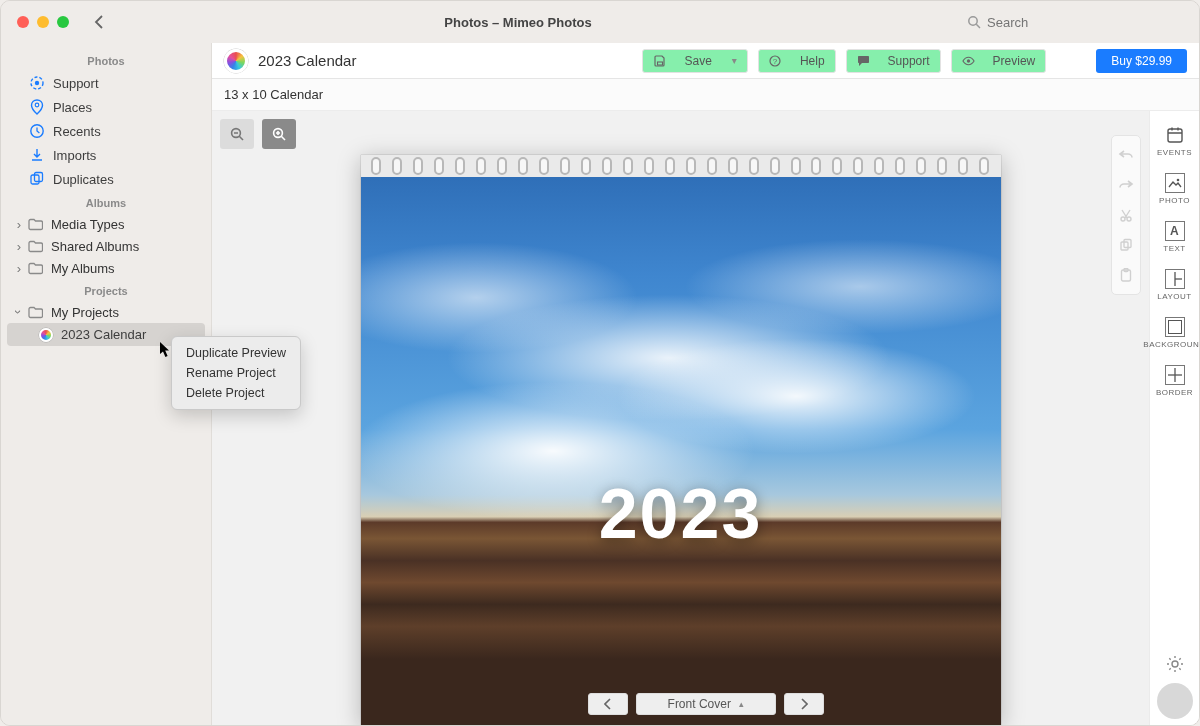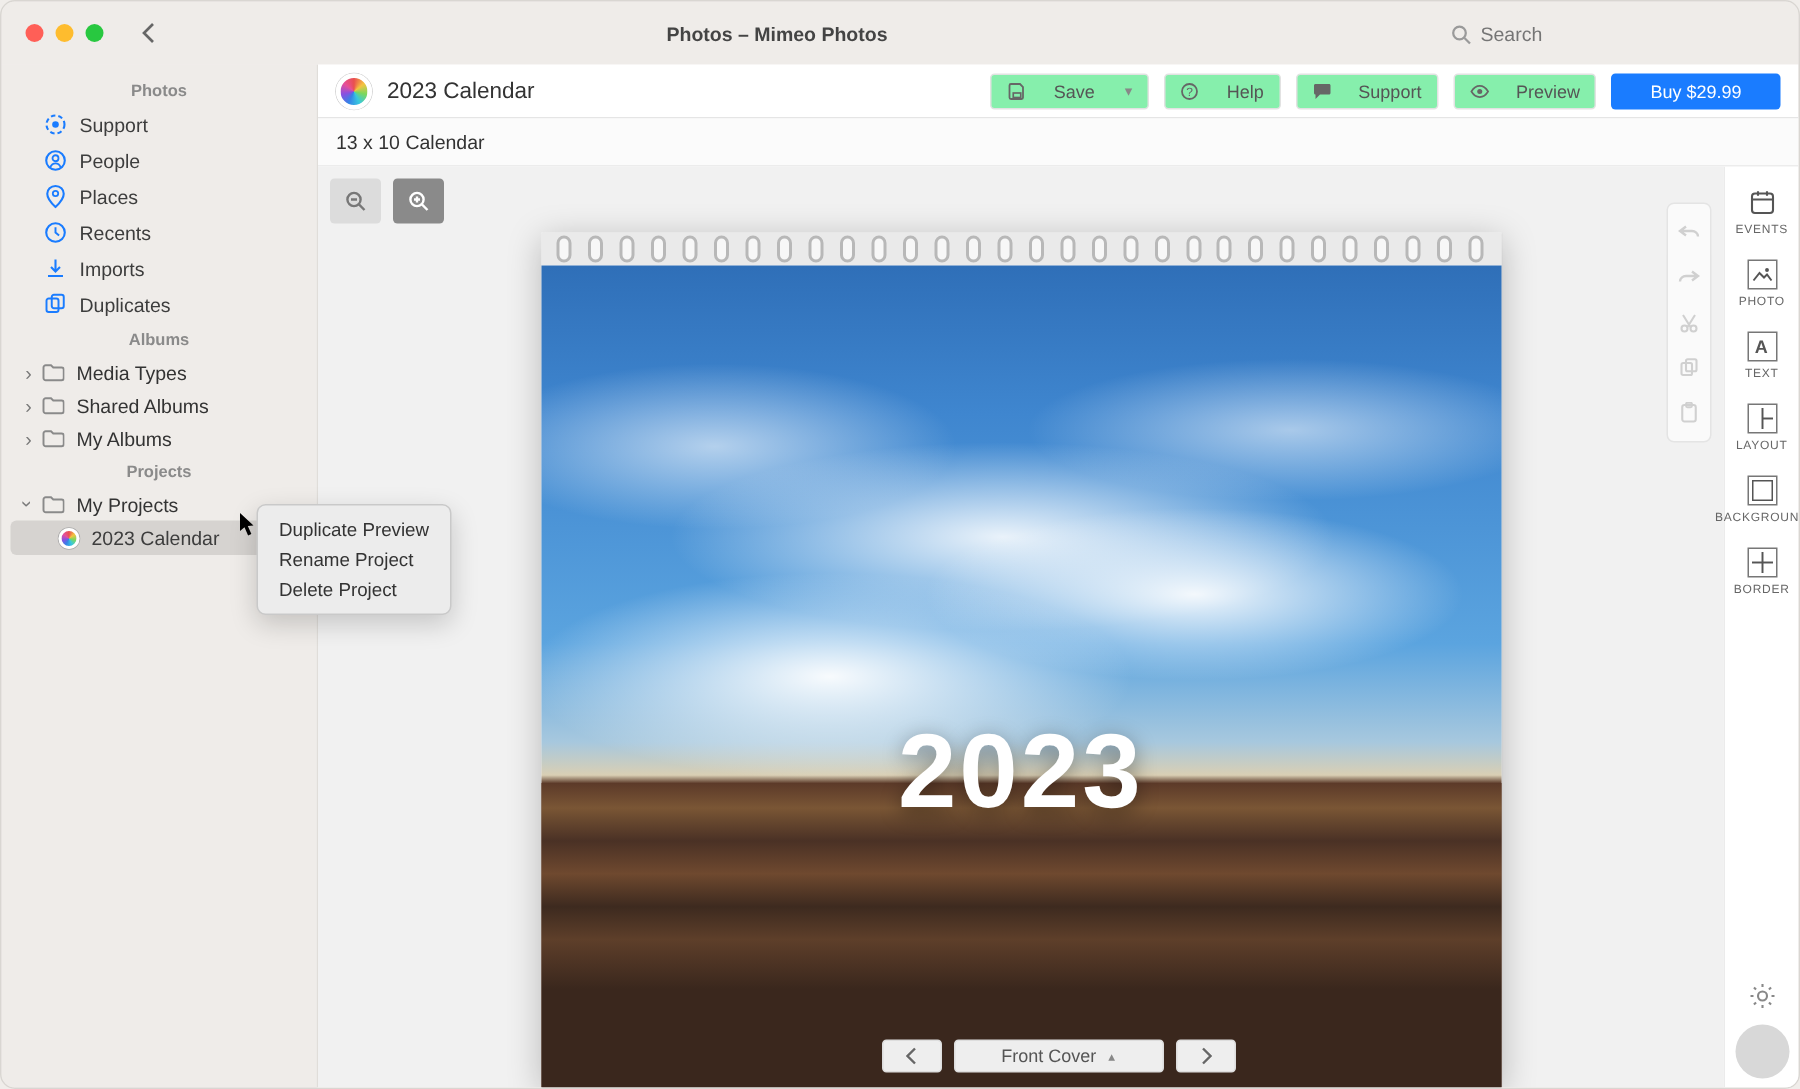--- a/index.html
+++ b/index.html
@@ -37,21 +37,21 @@
   .back-btn {
     position: absolute;
     left: 20px;
     width: 20px; height: 20px;
     display: flex; align-items: center; justify-content: center;
     color: #666; cursor: pointer;
   }
   .window-title { font-size: 13px; font-weight: 600; color: #444; }
   .search-wrap {
     width: 220px;
-    display: flex; align-items: flex-end; gap: 6px;
+    display: flex; align-items: flex-start; gap: 6px;
     color: #888;
     padding-right: 18px;
   }
   .search-wrap input {
     border: none; background: transparent; outline: none;
     font-size: 13px; width: 170px; color: #555;
   }
 
   
   .sidebar {
@@ -140,23 +140,23 @@
     display: flex; align-items: center; gap: 18px;
     height: 24px; padding: 0 10px;
     background: #86efac; border: 1px solid #e2e2e2; border-radius: 3px;
     font-size: 12px; color: #555; cursor: pointer;
   }
   .tb-btn.caret::after {
     content: "▾"; font-size: 10px; color: #888; margin-left: 2px;
   }
   .tb-btn .ic { width: 13px; height: 13px; display: flex; align-items: center; justify-content: center; }
   .buy-btn {
-    height: 24px; padding: 0 26px;
+    height: 24px; padding: 0 15px;
     background: #1a7cff; color: #fff; border: none; border-radius: 3px;
-    font-size: 12px; font-weight: 500; cursor: pointer;
+    font-size: 12px; font-weight: 500; cursor: pointer; margin-left: 40px;
   }
 
   .subheader {
     height: 32px;
     border-bottom: 1px solid #ececec;
     display: flex; align-items: center;
     padding: 0 12px;
     font-size: 13px; color: #333;
     background: #fbfbfb;
   }
@@ -310,30 +310,20 @@
     <span class="sb-icon" style="color:#1a7cff">
       <svg width="16" height="16" viewBox="0 0 16 16">
           <circle cx="8" cy="8" r="6" fill="none" stroke="currentColor" stroke-width="1.4" stroke-dasharray="3 2"></circle>
           <circle cx="8" cy="8" r="2.2" fill="currentColor"></circle>
         </svg>
     </span>
     <span>Support</span>
   </div>
   <div class="sb-item">
     <span class="sb-icon" style="color:#1a7cff">
-      <svg width="16" height="16" viewBox="0 0 16 16">
-          <circle cx="8" cy="8" r="6.2" fill="none" stroke="currentColor" stroke-width="1.4"></circle>
-          <circle cx="8" cy="6.5" r="2" fill="none" stroke="currentColor" stroke-width="1.2"></circle>
-          <path d="M4.5 12.5c.8-1.8 2-2.6 3.5-2.6s2.7.8 3.5 2.6" fill="none" stroke="currentColor" stroke-width="1.2"></path>
-        </svg>
-    </span>
-    <span>People</span>
-  </div>
-  <div class="sb-item">
-    <span class="sb-icon" style="color:#1a7cff">
       <svg width="14" height="16" viewBox="0 0 14 16">
           <path d="M7 1C3.8 1 1.5 3.3 1.5 6.2 1.5 10 7 15 7 15s5.5-5 5.5-8.8C12.5 3.3 10.2 1 7 1z" fill="none" stroke="currentColor" stroke-width="1.4"></path>
           <circle cx="7" cy="6" r="1.8" fill="none" stroke="currentColor" stroke-width="1.2"></circle>
         </svg>
     </span>
     <span>Places</span>
   </div>
   <div class="sb-item">
     <span class="sb-icon" style="color:#1a7cff">
       <svg width="16" height="16" viewBox="0 0 16 16">

